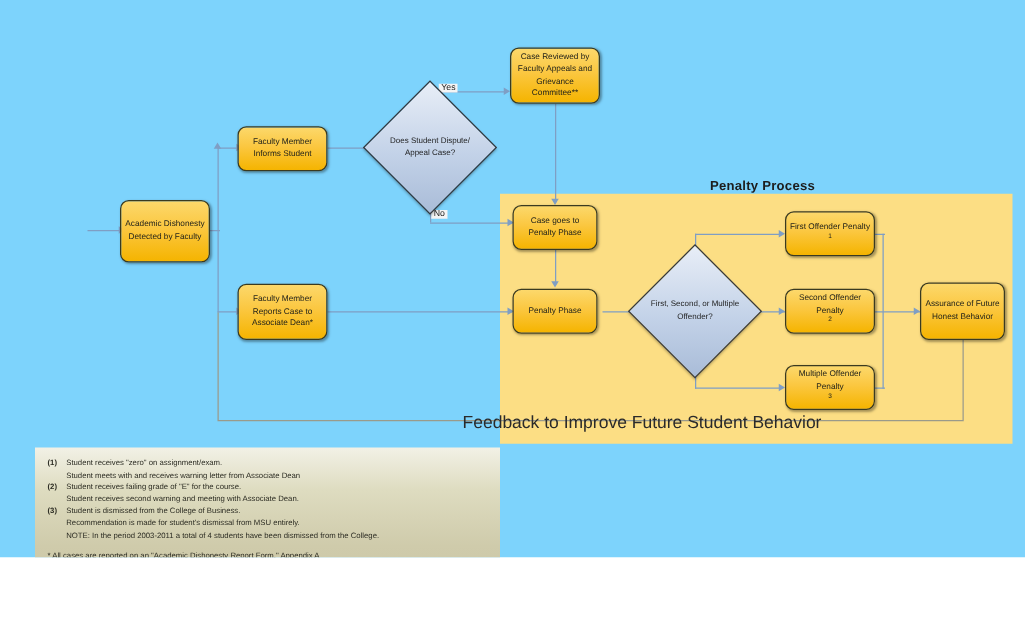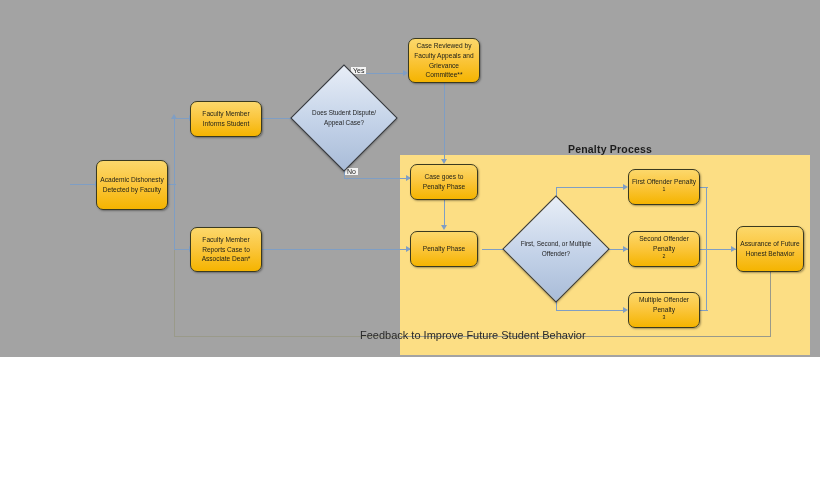--- a/index.html
+++ b/index.html
@@ -3,22 +3,22 @@
 <meta charset="utf-8">
 <style>
   html, body {
     margin: 0;
     padding: 0;
     background: #ffffff;
   }
   #canvas {
     position: relative;
     width: 820px;
-    height: 357px;
-    background: #a3a3a3;
+    height: 446px;
+    background: #7dd3fc;
     font-family: "Liberation Sans", sans-serif;
     overflow: hidden;
   }
 
   
   #penalty-region {
     position: absolute;
     left: 400px;
     top: 155px;
     width: 410px;
@@ -31,23 +31,23 @@
     top: 143px;
     width: 140px;
     text-align: center;
     font-size: 10.5px;
     font-weight: bold;
     color: #1d1d1d;
     letter-spacing: .2px;
   }
   #feedback-label {
     position: absolute;
-    left: 334px;
+    left: 344px;
     top: 329px;
-    font-size: 11px;
+    font-size: 14px;
     color: #2a2a2a;
     white-space: nowrap;
     padding-left: 26px;
   }
 
   
   .node {
     position: absolute;
     box-sizing: border-box;
     border: 1.2px solid #3a3a20;

